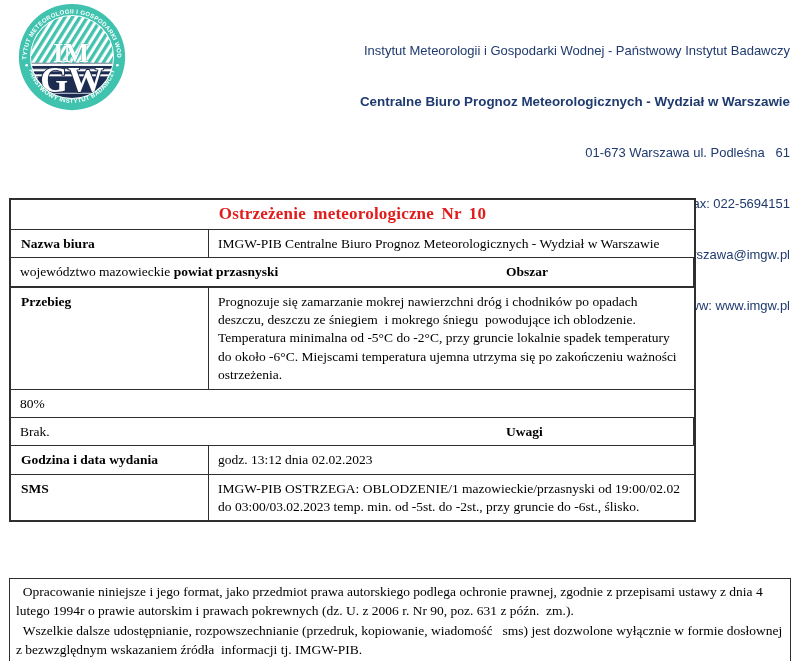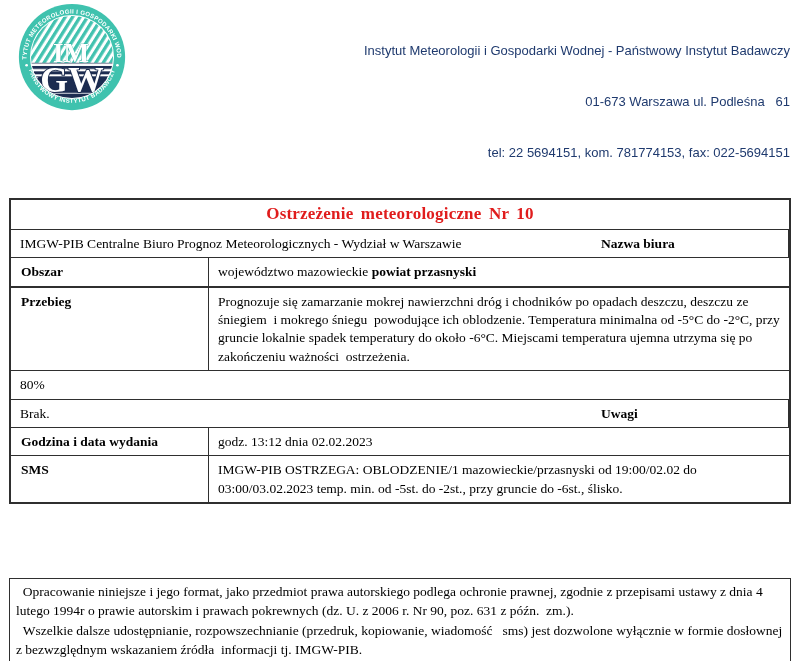--- a/index.html
+++ b/index.html
@@ -26,21 +26,21 @@
     text-align:right;
     font-family:"Liberation Sans", sans-serif;
     font-size:13px; line-height:17px;
     color:#1f3a6e;
     white-space:pre;
   }
   .h-bold { font-weight:bold; font-size:13.4px; }
 
   
   .doc-table {
-    position:absolute; left:9px; top:198px; width:782px;
+    position:absolute; left:9px; top:198px; width:687px;
     box-sizing:border-box;
     border:2px solid #2f2f2f;
     background:#ffffff;
   }
   .title-row { text-align:center; padding:4px 2px 5px; }
   .title {
     font-size:17px; font-weight:bold; color:#e01c1c;
     letter-spacing:0.2px; word-spacing:3px;
   }
   .t-row { display:flex; border-top:1.5px solid #2f2f2f; }
@@ -102,41 +102,42 @@
       <text x="60" y="94" class="logo-gw">GW</text>
     </g>
     <text class="ring-text"><textPath href="#arcTop" startOffset="50%">INSTYTUT METEOROLOGII I GOSPODARKI WODNEJ</textPath></text>
     <text class="ring-text"><textPath href="#arcBot" startOffset="50%">PAŃSTWOWY INSTYTUT BADAWCZY</textPath></text>
     <circle cx="13" cy="66.5" r="1.4" fill="#ffffff"></circle>
     <circle cx="107" cy="66.5" r="1.4" fill="#ffffff"></circle>
   </svg>
 
   <div class="header-text">
     <div>Instytut Meteorologii i Gospodarki Wodnej - Państwowy Instytut Badawczy</div>
+    <div class="h-bold">Centralne Biuro Prognoz Meteorologicznych - Wydział w Warszawie</div>
     <div>01-673 Warszawa ul. Podleśna   61</div>
     <div>tel: 22 5694151, kom. 781774153, fax: 022-5694151</div>
     <div>email: meteo.warszawa@imgw.pl</div>
     <div>www: www.imgw.pl</div>
   </div>
 
   <div class="doc-table">
 
     <div class="title-row">
       <span class="title">Ostrzeżenie meteorologiczne Nr 10</span>
     </div>
 
     <div class="t-row">
+      <div class="cell c-label">Nazwa biura</div>
       <div class="cell c-value">IMGW-PIB Centralne Biuro Prognoz Meteorologicznych - Wydział w Warszawie</div>
-      <div class="cell c-label">Nazwa biura</div>
     </div>
 
 
     <div class="t-row">
+      <div class="cell c-value"><span>województwo mazowieckie </span><b>powiat przasnyski</b></div>
       <div class="cell c-label">Obszar</div>
-      <div class="cell c-value"><span>województwo mazowieckie </span><b>powiat przasnyski</b></div>
     </div>
 
     <div class="t-row">
     </div>
 
     <div class="t-row">
       <div class="cell c-label">Przebieg</div>
       <div class="cell c-value">Prognozuje się zamarzanie mokrej nawierzchni dróg i chodników po opadach deszczu, deszczu ze śniegiem  i mokrego śniegu  powodujące ich oblodzenie. Temperatura minimalna od -5°C do -2°C, przy gruncie lokalnie spadek temperatury do około -6°C. Miejscami temperatura ujemna utrzyma się po zakończeniu ważności  ostrzeżenia.</div>
     </div>
 

